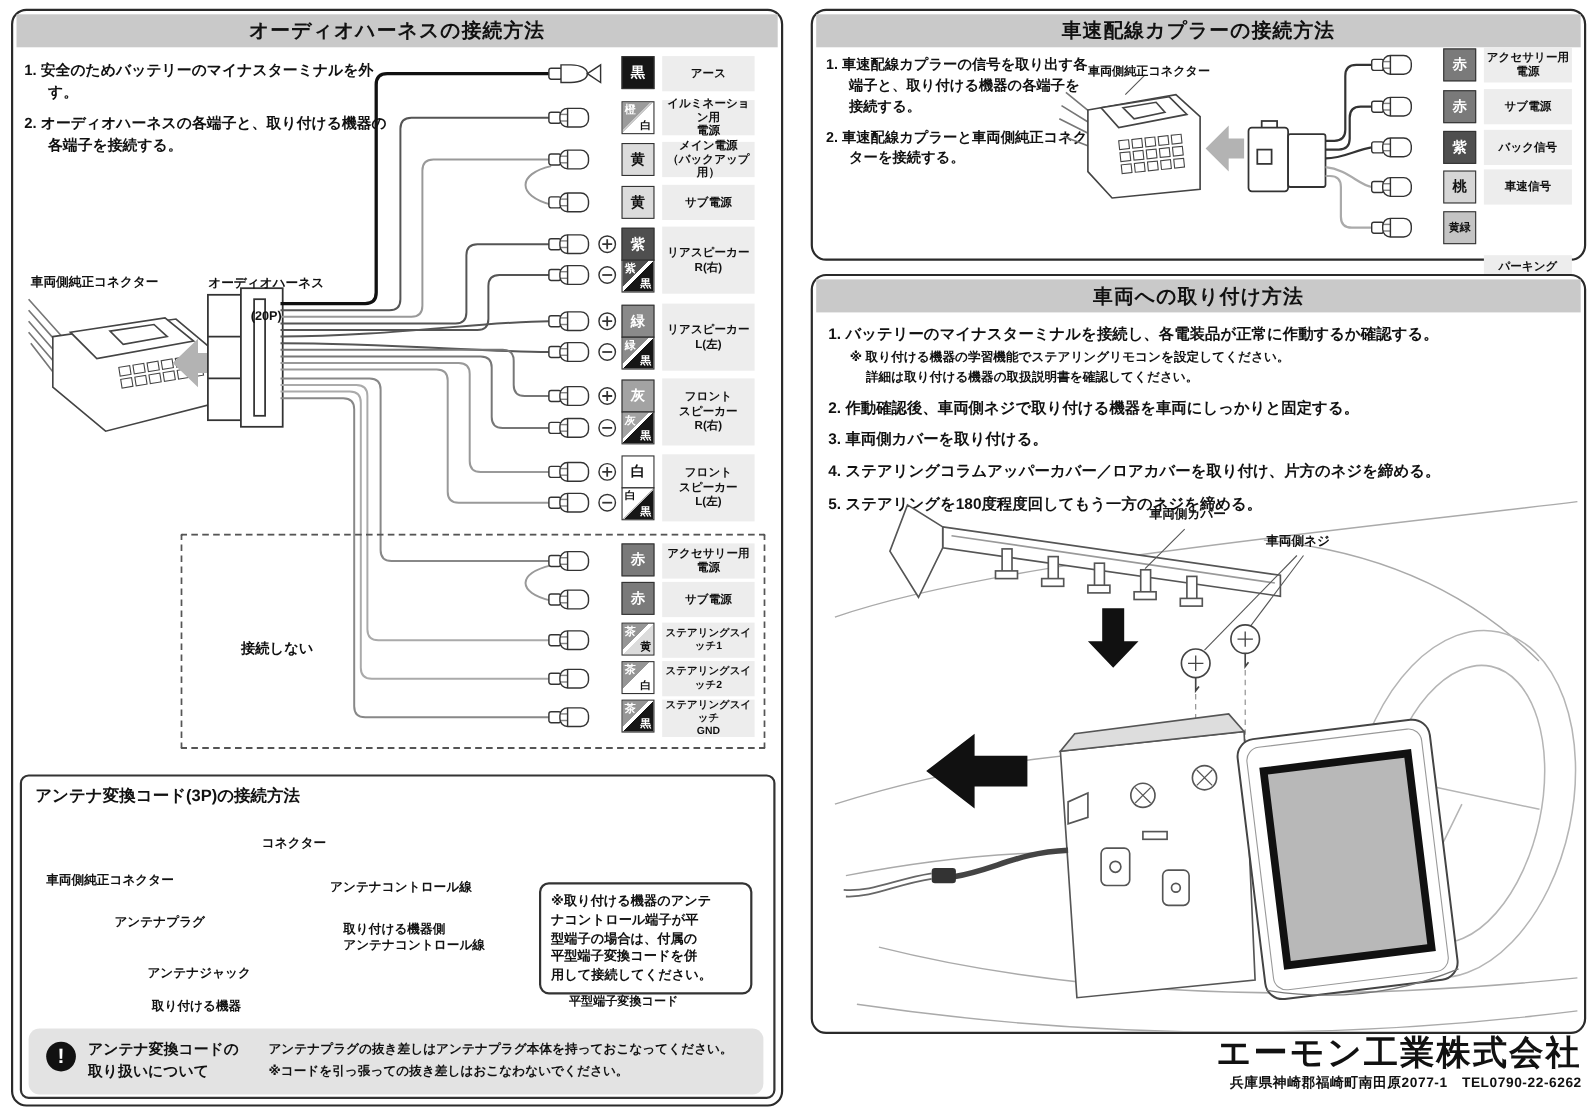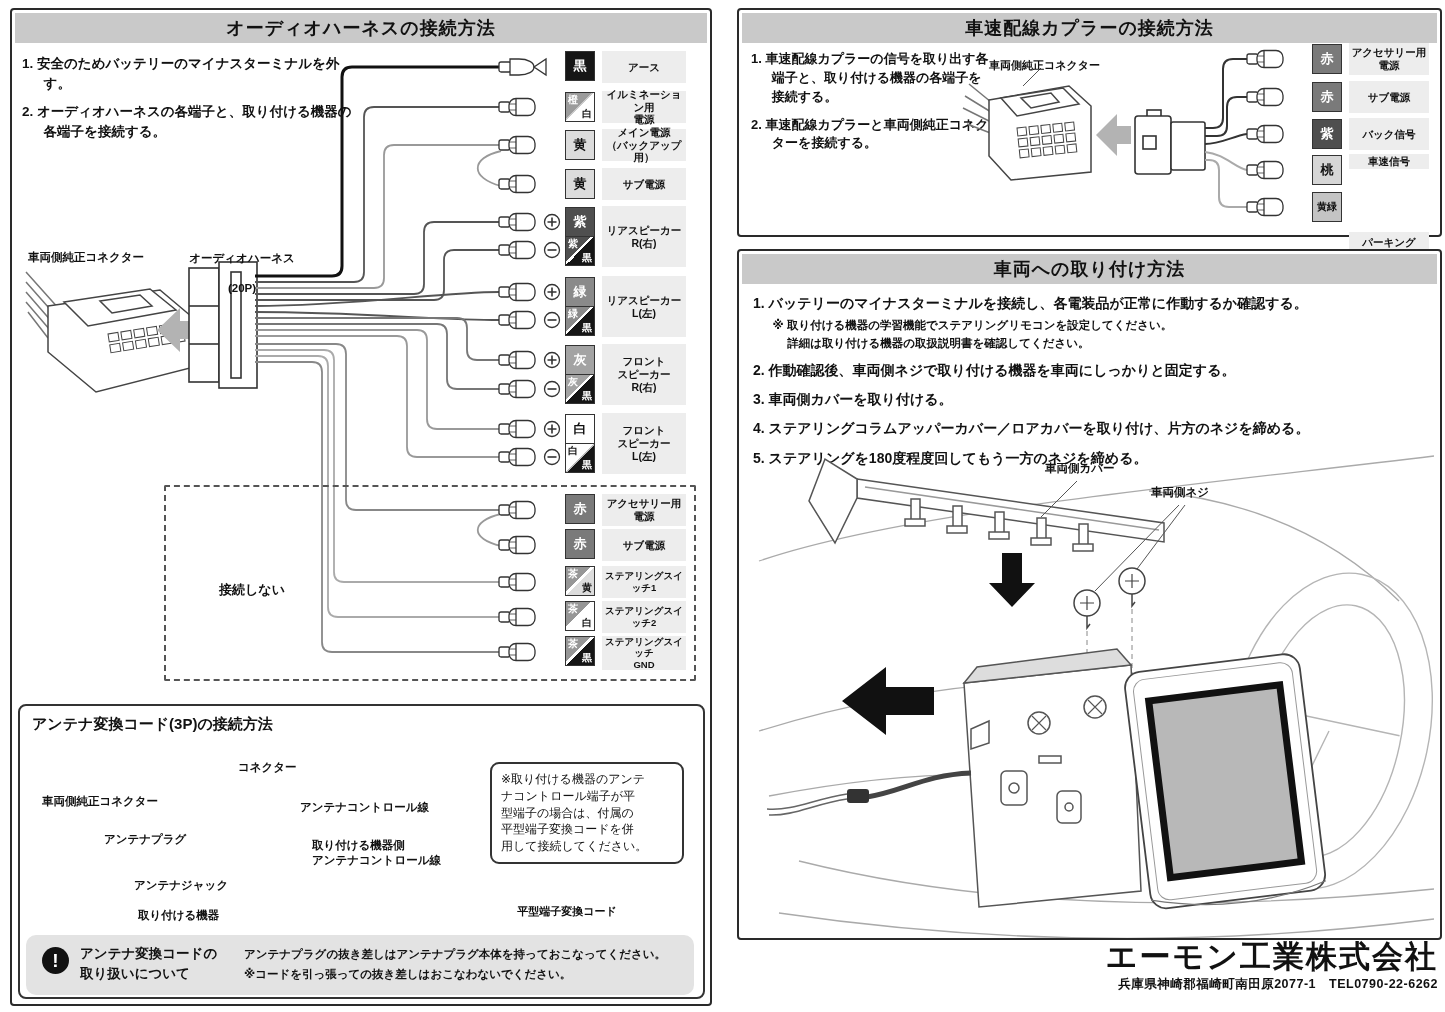--- a/index.html
+++ b/index.html
@@ -1,37 +1,37 @@
 <!DOCTYPE html>
 <html><head>
 <meta charset="utf-8">
 <style>
   html,body{margin:0;padding:0;background:#fff;}
   .page{position:relative;width:1445px;height:1012px;background:#fff;overflow:hidden;
         font-family:"Liberation Sans","DejaVu Sans",sans-serif;color:#111;}
-  .panel{position:absolute;background:#fff;border:2.5px solid #2a2a2a;border-radius:4px;}
+  .panel{position:absolute;background:#fff;border:2.5px solid #2a2a2a;border-radius:14px;}
   .tbar{position:absolute;left:3px;right:3px;top:3px;height:30px;background:#c9c9c9;
         display:flex;align-items:center;justify-content:center;font-weight:bold;
         font-size:18px;letter-spacing:1px;}
   .steps{position:absolute;}
   .step{font-weight:bold;font-size:13.5px;line-height:1.45;padding-left:1.6em;
         text-indent:-1.6em;margin-bottom:9px;}
   .note{font-weight:bold;font-size:11.5px;line-height:1.5;margin:-4px 0 8px 1.7em;}
   .lbl{position:absolute;background:#ededed;display:flex;align-items:center;justify-content:center;
        text-align:center;font-weight:bold;font-size:10.5px;line-height:1.22;white-space:pre-line;}
   .chip{position:absolute;width:30px;height:30px;border:1.5px solid #333;box-sizing:border-box;
         display:flex;align-items:center;justify-content:center;font-weight:bold;font-size:13px;}
   .chip .k1{position:absolute;top:0;left:2px;font-size:10px;}
   .chip .k2{position:absolute;bottom:0;right:2px;font-size:10px;}
   .kw{color:#fff;} .kb{color:#111;}
   .ann{position:absolute;font-weight:bold;font-size:11.5px;line-height:1.3;white-space:pre-line;}
   .dashbox{position:absolute;border:2px dashed #555;border-radius:2px;}
   .subbox{position:absolute;background:#fff;border:2px solid #333;border-radius:8px;}
   .callout{position:absolute;background:#fff;border:2px solid #333;border-radius:9px;
-           font-weight:normal;font-size:12px;line-height:1.4;padding:7px 9px;}
+           font-weight:bold;font-size:12px;line-height:1.4;padding:7px 9px;margin-top:40px;}
   .warnbox{position:absolute;background:#e3e3e3;border-radius:10px;}
   .warnicon{position:absolute;left:16px;top:12px;width:27px;height:27px;background:#111;color:#fff;
             border-radius:50%;display:flex;align-items:center;justify-content:center;
             font-weight:bold;font-size:19px;}
   .warntitle{position:absolute;left:54px;top:9px;font-weight:bold;font-size:13.5px;line-height:1.45;white-space:pre-line;}
   .warnbody{position:absolute;left:218px;top:10px;font-size:11.5px;font-weight:bold;line-height:1.7;}
   .company{position:absolute;left:820px;top:940px;width:618px;text-align:right;}
   .company .nm{font-weight:bold;font-size:31px;letter-spacing:2px;line-height:1.1;}
   .company .ad{font-size:12.5px;font-weight:bold;margin-top:2px;letter-spacing:.5px;}
   svg{position:absolute;left:0;top:0;}
@@ -391,21 +391,21 @@
         <span class="kb">桃</span>
       </div>
     <div class="chip" style="left:573px;top:182px;background:#c4c4c4;font-size:10px;">
         <span class="kb">黄緑</span>
       </div>
 
     <div class="lbl" style="left:610px;top:33px;width:80px;height:32px;">アクセサリー用
 電源</div>
     <div class="lbl" style="left:610px;top:71px;width:80px;height:32px;">サブ電源</div>
     <div class="lbl" style="left:610px;top:108px;width:80px;height:32px;">バック信号</div>
-    <div class="lbl" style="left:610px;top:144px;width:80px;height:15px;text-align:right;">車速信号</div>
+    <div class="lbl" style="left:610px;top:144px;width:80px;height:32px;text-align:right;">車速信号</div>
     <div class="lbl" style="left:610px;top:181px;width:80px;height:34px;margin-top:41px;">パーキング
 ブレーキ信号</div>
   </div>
 
   <div class="panel" style="left:737px;top:249px;width:701px;height:687px;">
     <div class="tbar">車両への取り付け方法</div>
     <div class="steps" style="left:14px;top:42px;width:672px;">
       <div class="step" style="font-size:14px;margin-bottom:4px;">1. バッテリーのマイナスターミナルを接続し、各電装品が正常に作動するか確認する。</div>
       <div class="note" style="margin-top:0;">
         <div>※ 取り付ける機器の学習機能でステアリングリモコンを設定してください。</div>

